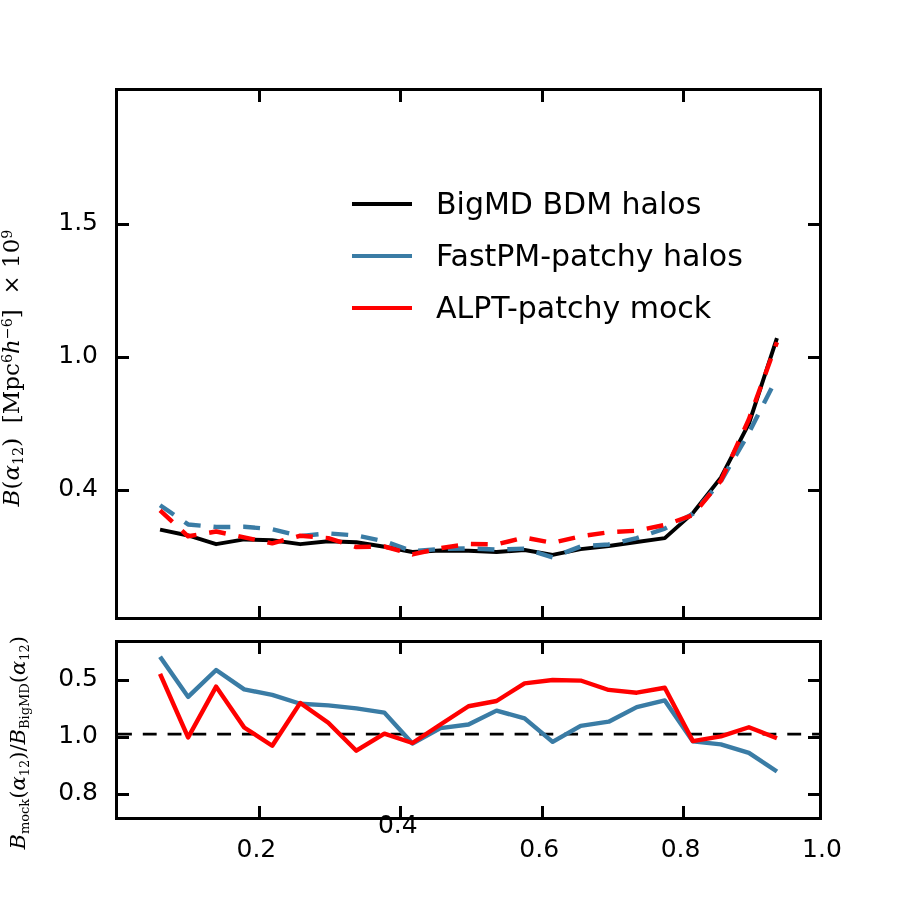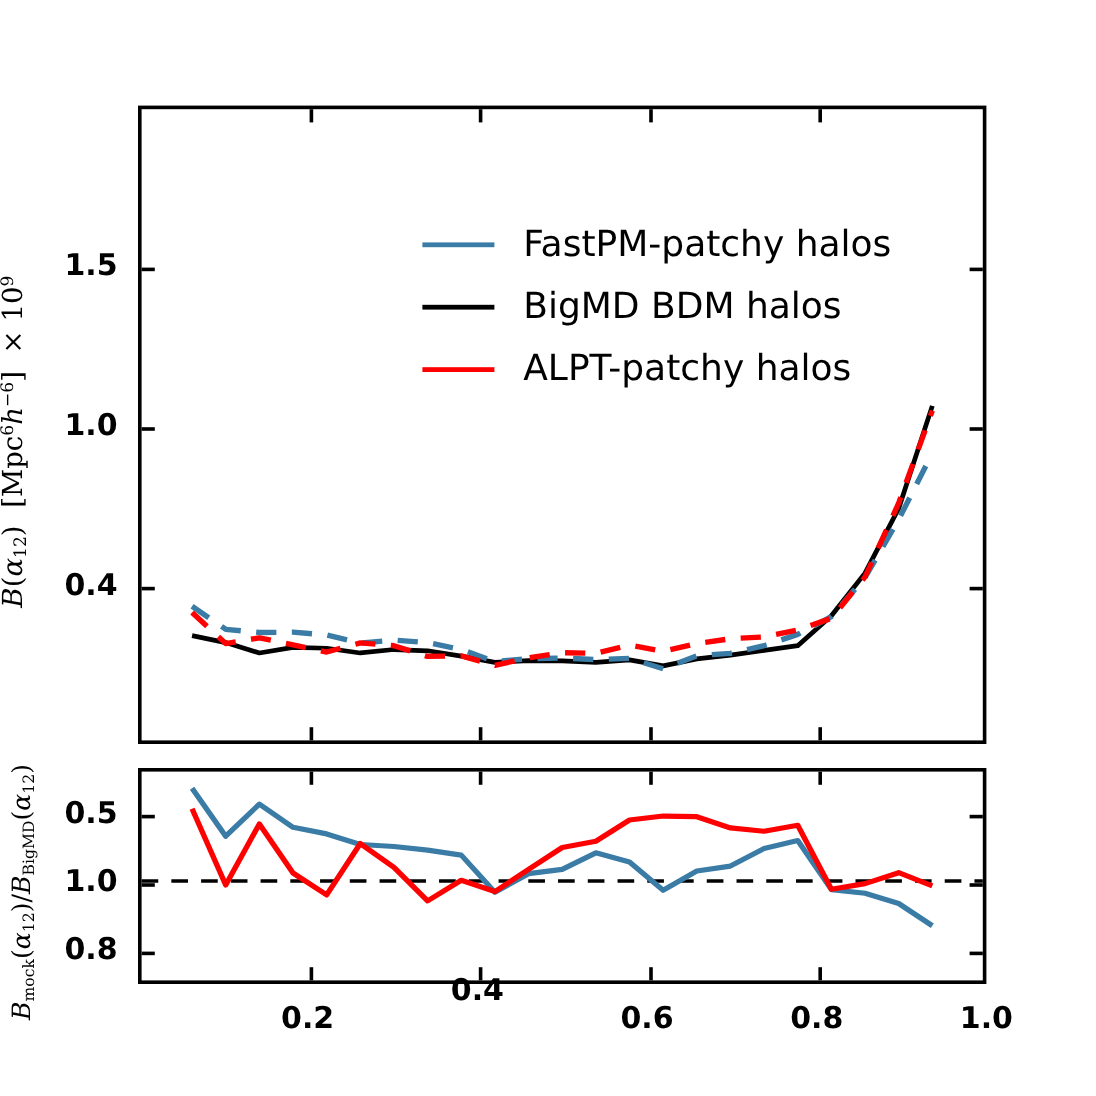--- a/index.html
+++ b/index.html
@@ -25,21 +25,20 @@
   .tick-x{height:11px;width:3px;bottom:0px;}
   .tick-x-t{height:11px;width:3px;top:0px;}
 
   
   .ticklabel{
     position:absolute;
     font-family:"DejaVu Sans", sans-serif;
     font-size:25px;
     color:#000;
     white-space:nowrap;
-    font-weight:bold;
   }
   .ticklabel.y{text-align:right;transform:translateY(-50%);}
   .ticklabel.x{text-align:left;transform:translateX(-50%);}
 
   
   .axis-title{
     position:absolute;
     font-family:"DejaVu Serif", serif;
     color:#000;
     white-space:nowrap;
@@ -151,26 +150,26 @@
   <div class="axis-title" id="ylabel-top">
     <i>B</i>(<i>α</i><sub>12</sub>)&nbsp; [Mpc<sup>6</sup><i>h</i><sup>−6</sup>]&nbsp; × 10<sup>9</sup>
   </div>
   <div class="axis-title" id="ylabel-bottom">
     <i>B</i><sub>mock</sub>(<i>α</i><sub>12</sub>)<span style="font-style:normal">/</span><i>B</i><sub>BigMD</sub>(<i>α</i><sub>12</sub>)
   </div>
 
 
   <div id="legend">
       <div class="legend-row">
+        <span class="legend-swatch" style="background: rgb(0, 0, 0);"></span>
+        <span class="legend-label">BigMD BDM halos</span>
+      </div>
+      <div class="legend-row">
         <span class="legend-swatch" style="background: rgb(58, 124, 165);"></span>
         <span class="legend-label">FastPM-patchy halos</span>
       </div>
       <div class="legend-row">
-        <span class="legend-swatch" style="background: rgb(0, 0, 0);"></span>
-        <span class="legend-label">BigMD BDM halos</span>
-      </div>
-      <div class="legend-row">
         <span class="legend-swatch" style="background: rgb(255, 0, 0);"></span>
-        <span class="legend-label">ALPT-patchy halos</span>
+        <span class="legend-label">ALPT-patchy mock</span>
       </div>
     </div>
 
 </div>
 
 </body></html>

